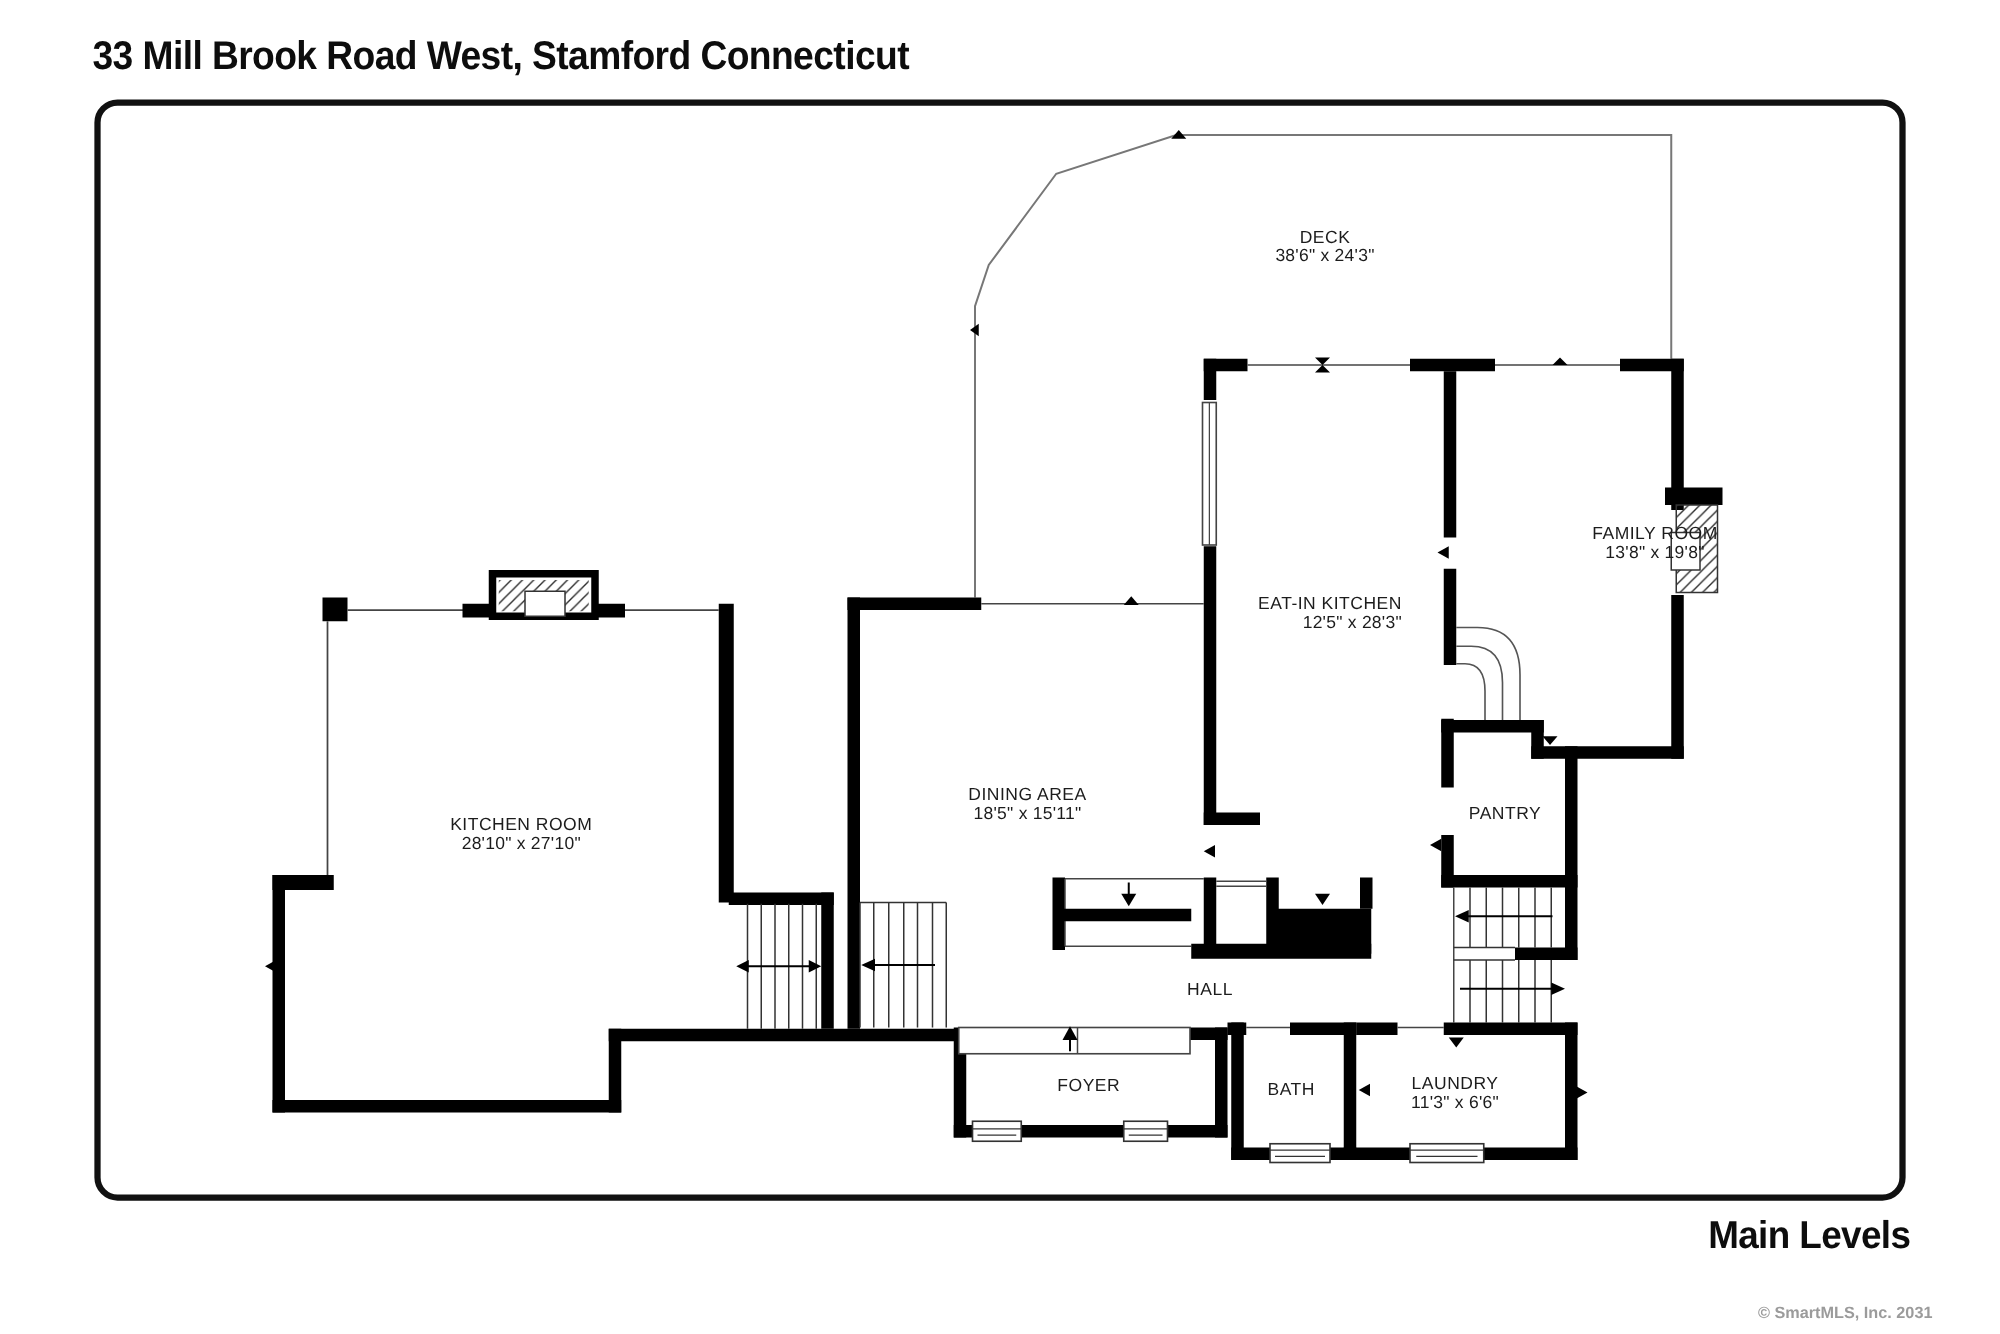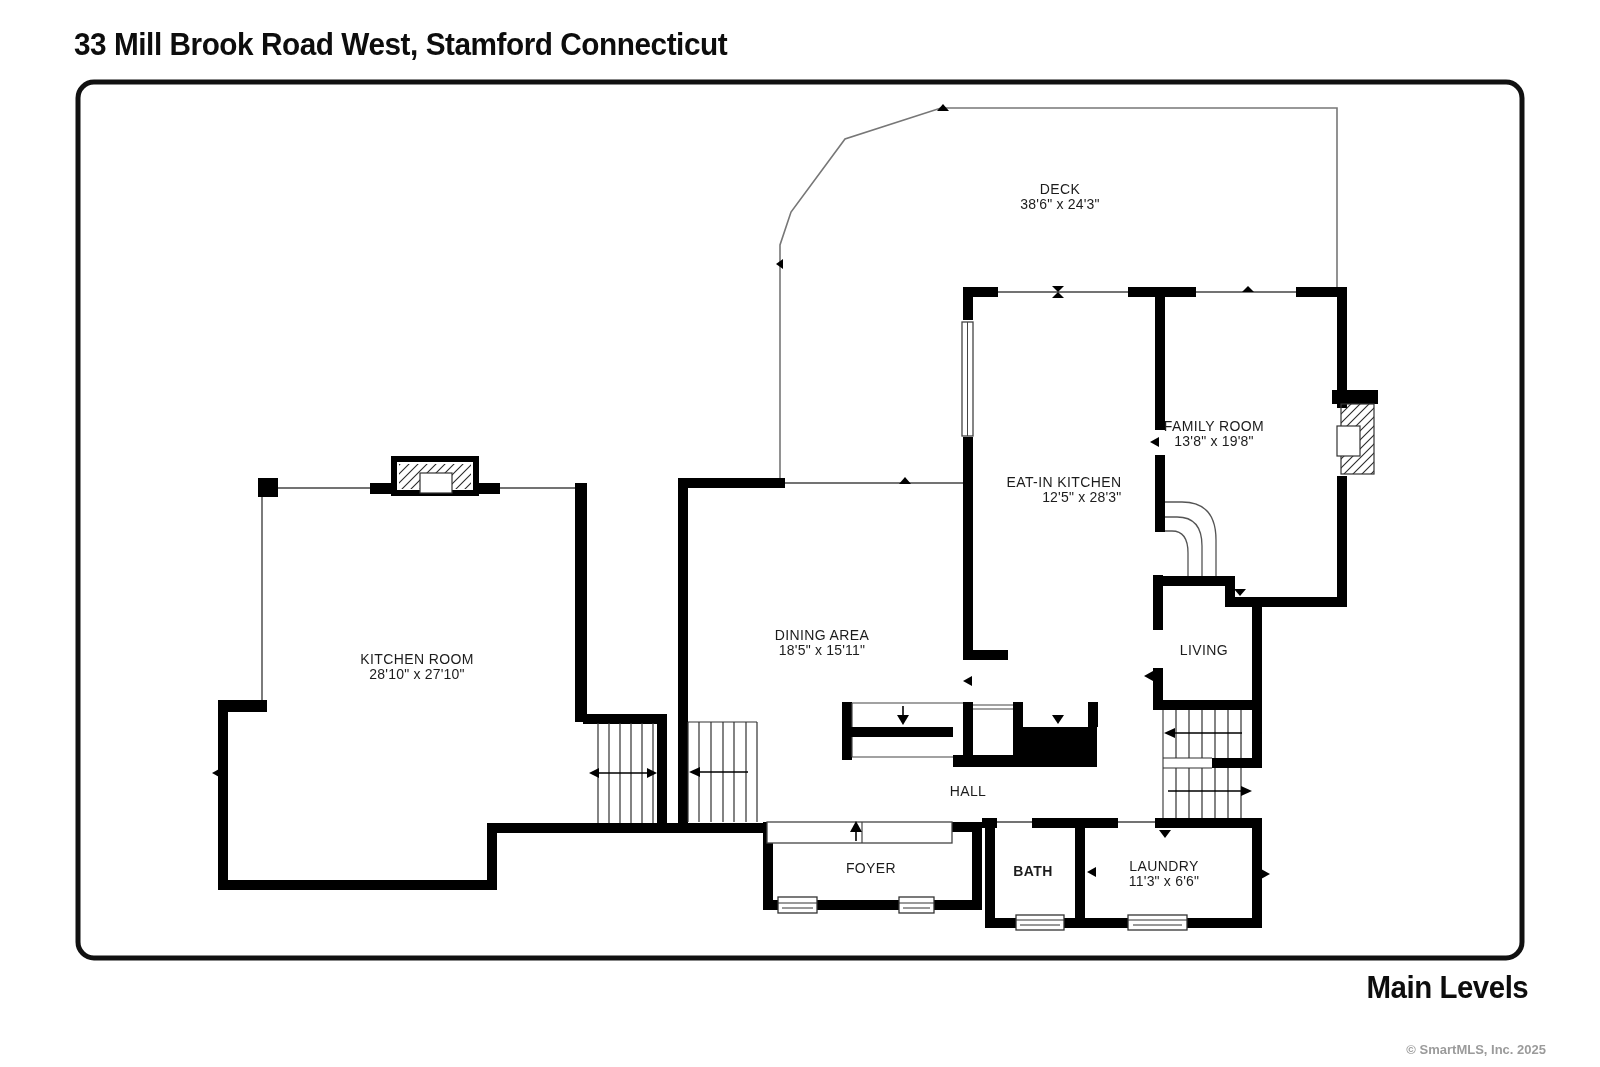--- a/index.html
+++ b/index.html
@@ -226,48 +226,48 @@
       <polygon points="1144,676 1153,671 1153,681"></polygon>
       <polygon points="963,681 972,676 972,686"></polygon>
       <polygon points="1240,596 1234,589 1246,589"></polygon>
     </g>
   </svg>
 
   <div class="room-label" style="left:1060px;top:182px;">
     <span>DECK</span><br>
     <span class="dims">38'6" x 24'3"</span>
   </div>
-  <div class="room-label" style="left:1214px;top:419px;">
+  <div class="room-label" style="left:1324px;top:419px;">
     <span>FAMILY ROOM</span><br>
     <span class="dims">13'8" x 19'8"</span>
   </div>
   <div class="room-label" style="left:1064px;top:475px;text-align:right;">
     <span>EAT-IN KITCHEN</span><br>
     <span class="dims">12'5" x 28'3"</span>
   </div>
   <div class="room-label" style="left:822px;top:628px;">
     <span>DINING AREA</span><br>
     <span class="dims">18'5" x 15'11"</span>
   </div>
   <div class="room-label" style="left:417px;top:652px;">
     <span>KITCHEN ROOM</span><br>
     <span class="dims">28'10" x 27'10"</span>
   </div>
   <div class="room-label" style="left:1204px;top:643px;">
-    <span>LIVING</span>
+    <span>PANTRY</span>
   </div>
   <div class="room-label" style="left:968px;top:784px;">
     <span>HALL</span>
   </div>
   <div class="room-label" style="left:871px;top:861px;">
     <span>FOYER</span>
   </div>
-  <div class="room-label" style="left:1033px;top:864px;font-weight:bold;">
+  <div class="room-label" style="left:1033px;top:864px;">
     <span>BATH</span>
   </div>
   <div class="room-label" style="left:1164px;top:859px;">
     <span>LAUNDRY</span><br>
     <span class="dims">11'3" x 6'6"</span>
   </div>
 
   <div class="plan-name">Main Levels</div>
-  <div class="copyright">© SmartMLS, Inc. 2025</div>
+  <div class="copyright">© SmartMLS, Inc. 2031</div>
 </div>
 
 </body></html>

